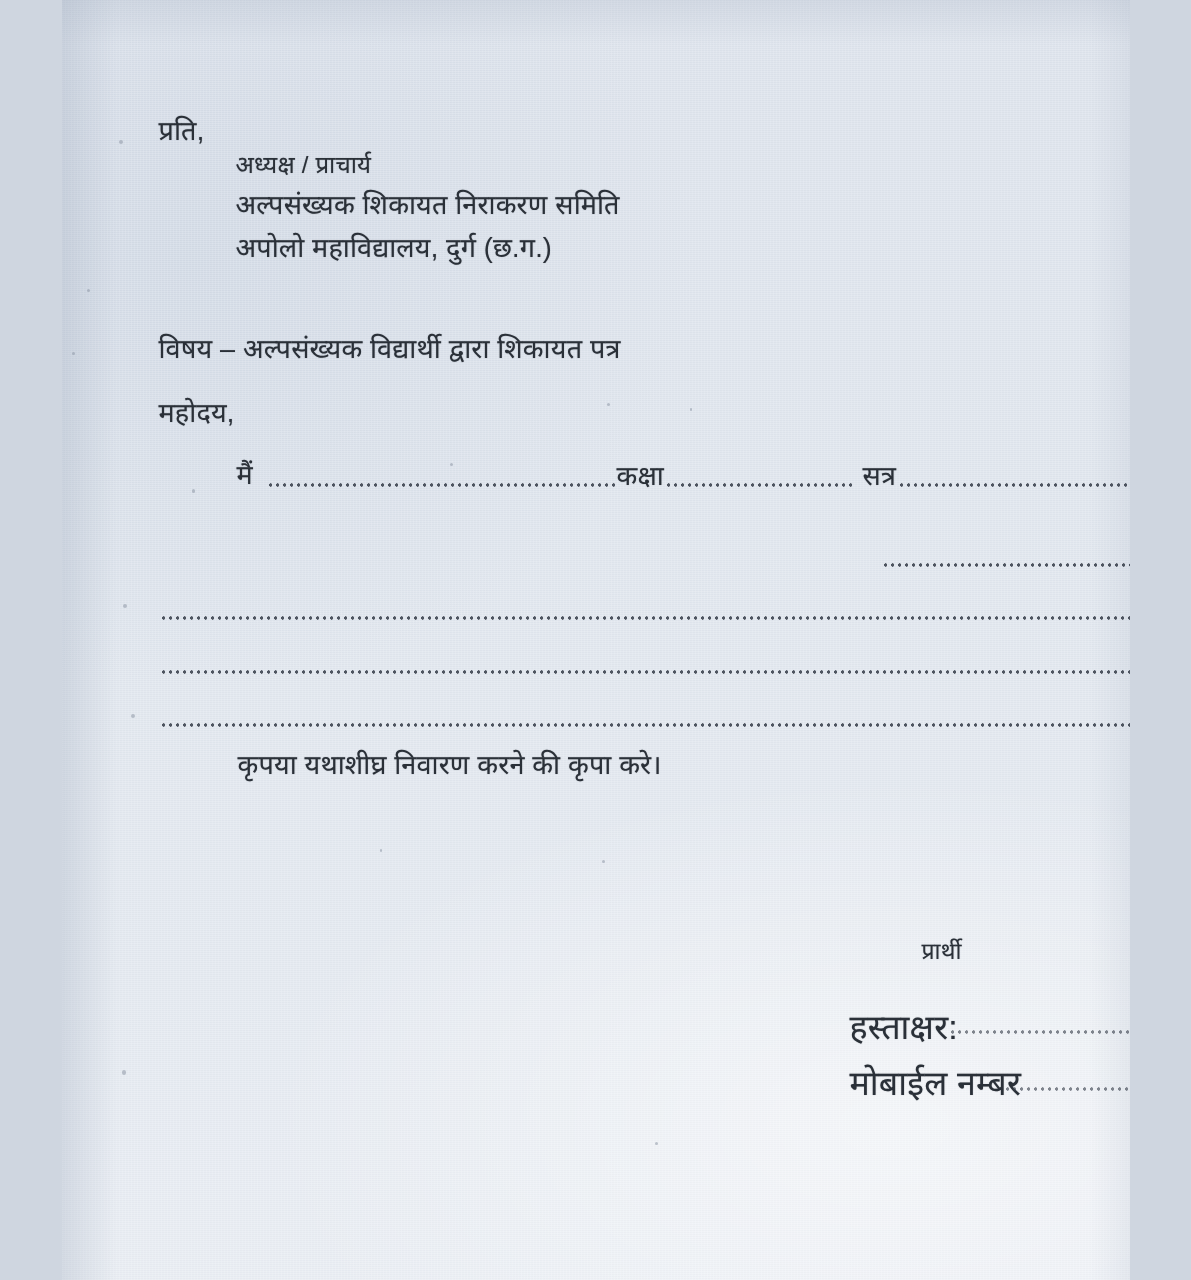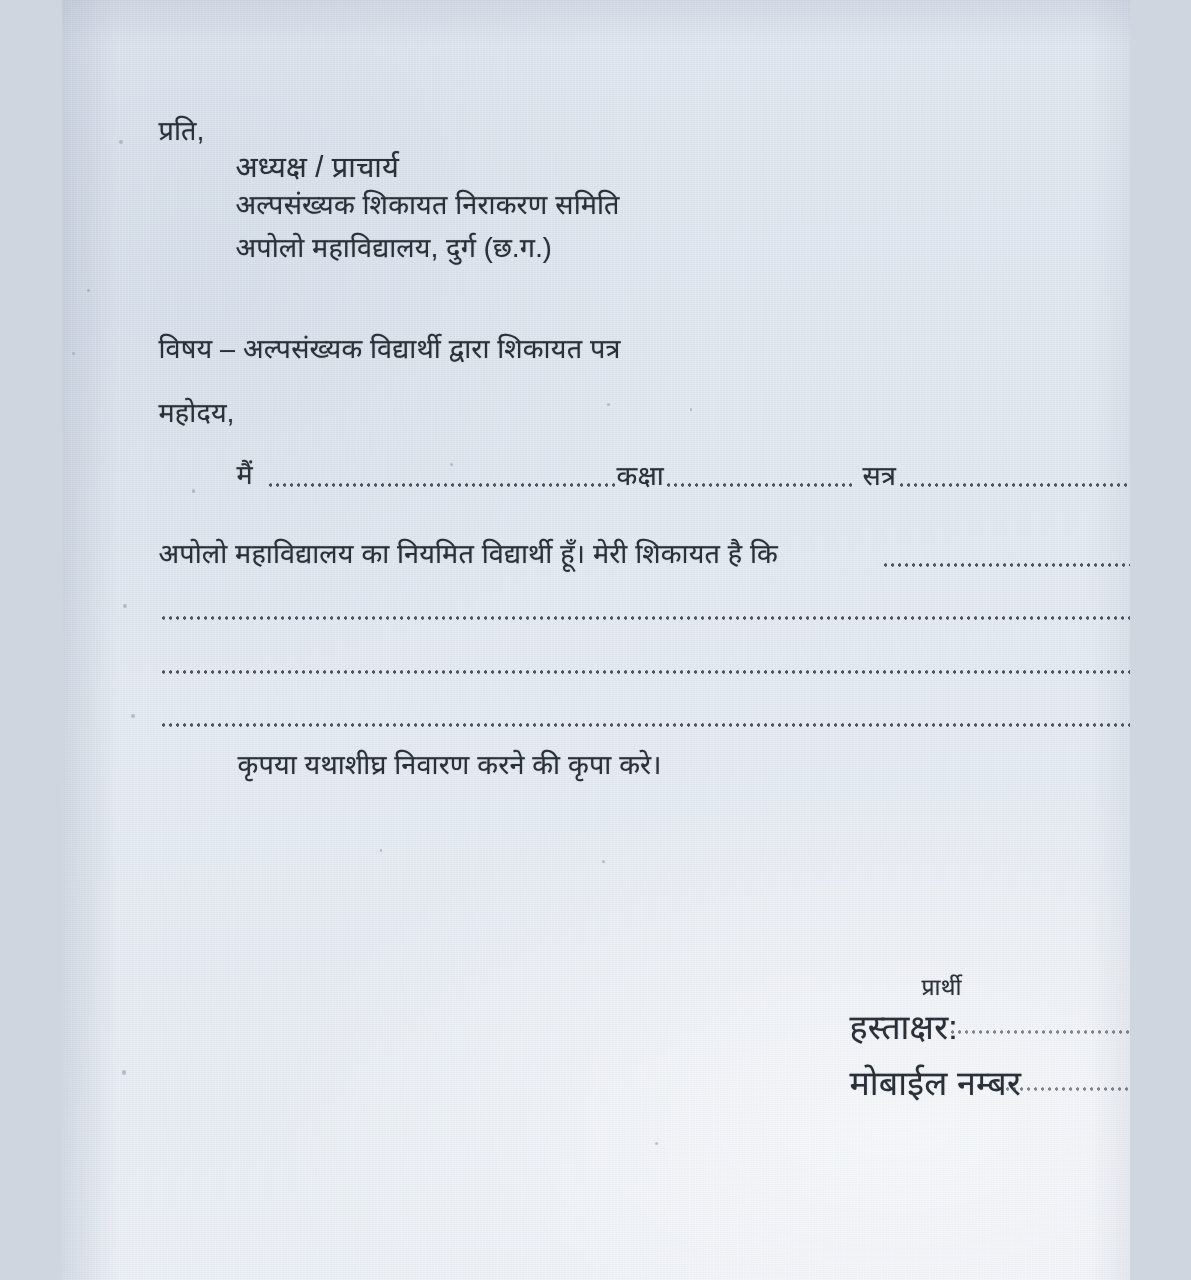--- a/index.html
+++ b/index.html
@@ -49,21 +49,21 @@
   .ln {
     position: absolute;
     white-space: nowrap;
     line-height: 1;
     color: #2a3038;
     font-weight: 400;
     letter-spacing: .2px;
     text-shadow: 0 0 1.1px rgba(42,48,56,0.38);
   }
   .sz-main { font-size: 27px; }
-  .sz-head { font-size: 29px; }
+  .sz-head { font-size: 24px; }
   .sz-sign { font-size: 34px; }
   .sz-small{ font-size: 23px; }
 
   
   .dots {
     position: absolute;
     height: 8px;
     background-image: radial-gradient(circle at 1.6px 50%, #3a414d 1.45px, rgba(58,65,77,0) 1.9px);
     background-size: 7px 8px;
     background-repeat: repeat-x;
@@ -111,30 +111,29 @@
 
   <div class="ln sz-main" style="left:175px; top:462px;">मैं</div>
   <div class="dots" style="left:207px; top:481px; width:348px;"></div>
 
   <div class="ln sz-main" style="left:555px; top:463px;">कक्षा</div>
   <div class="dots" style="left:605px; top:481px; width:188px;"></div>
 
   <div class="ln sz-main" style="left:793px; top:463px;margin-left:8px;">सत्र</div>
   <div class="dots" style="left:838px; top:481px; width:287px;"></div>
 
-  <div class="ln sz-main" style="left:97px; top:541px;">अपोलो महाविद्यालय का नियमित विद्यार्थी हूँ। मेरी शिकायत है कि</div>
   <div class="dots" style="left:822px; top:561px; width:318px;"></div>
 
   <div class="dots" style="left:100px; top:614px; width:1040px;"></div>
   <div class="dots" style="left:100px; top:668px; width:1040px;"></div>
   <div class="dots" style="left:100px; top:721px; width:1040px;"></div>
 
   <div class="ln sz-main" style="left:176px; top:752px;">कृपया यथाशीघ्र निवारण करने की कृपा करे।</div>
 
-  <div class="ln sz-small" style="left:860px; top:940px;margin-top:36px;">प्रार्थी</div>
+  <div class="ln sz-small" style="left:860px; top:940px;">प्रार्थी</div>
 
   <div class="ln sz-sign" style="left:788px; top:1010px;">हस्ताक्षर:</div>
   <div class="dots soft" style="left:889px; top:1028px; width:212px;"></div>
 
   <div class="ln sz-sign" style="left:788px; top:1066px;text-align:right;">मोबाईल नम्बर</div>
   <div class="dots soft" style="left:944px; top:1085px; width:166px;"></div>
 
 </div>
 
 </body></html>

